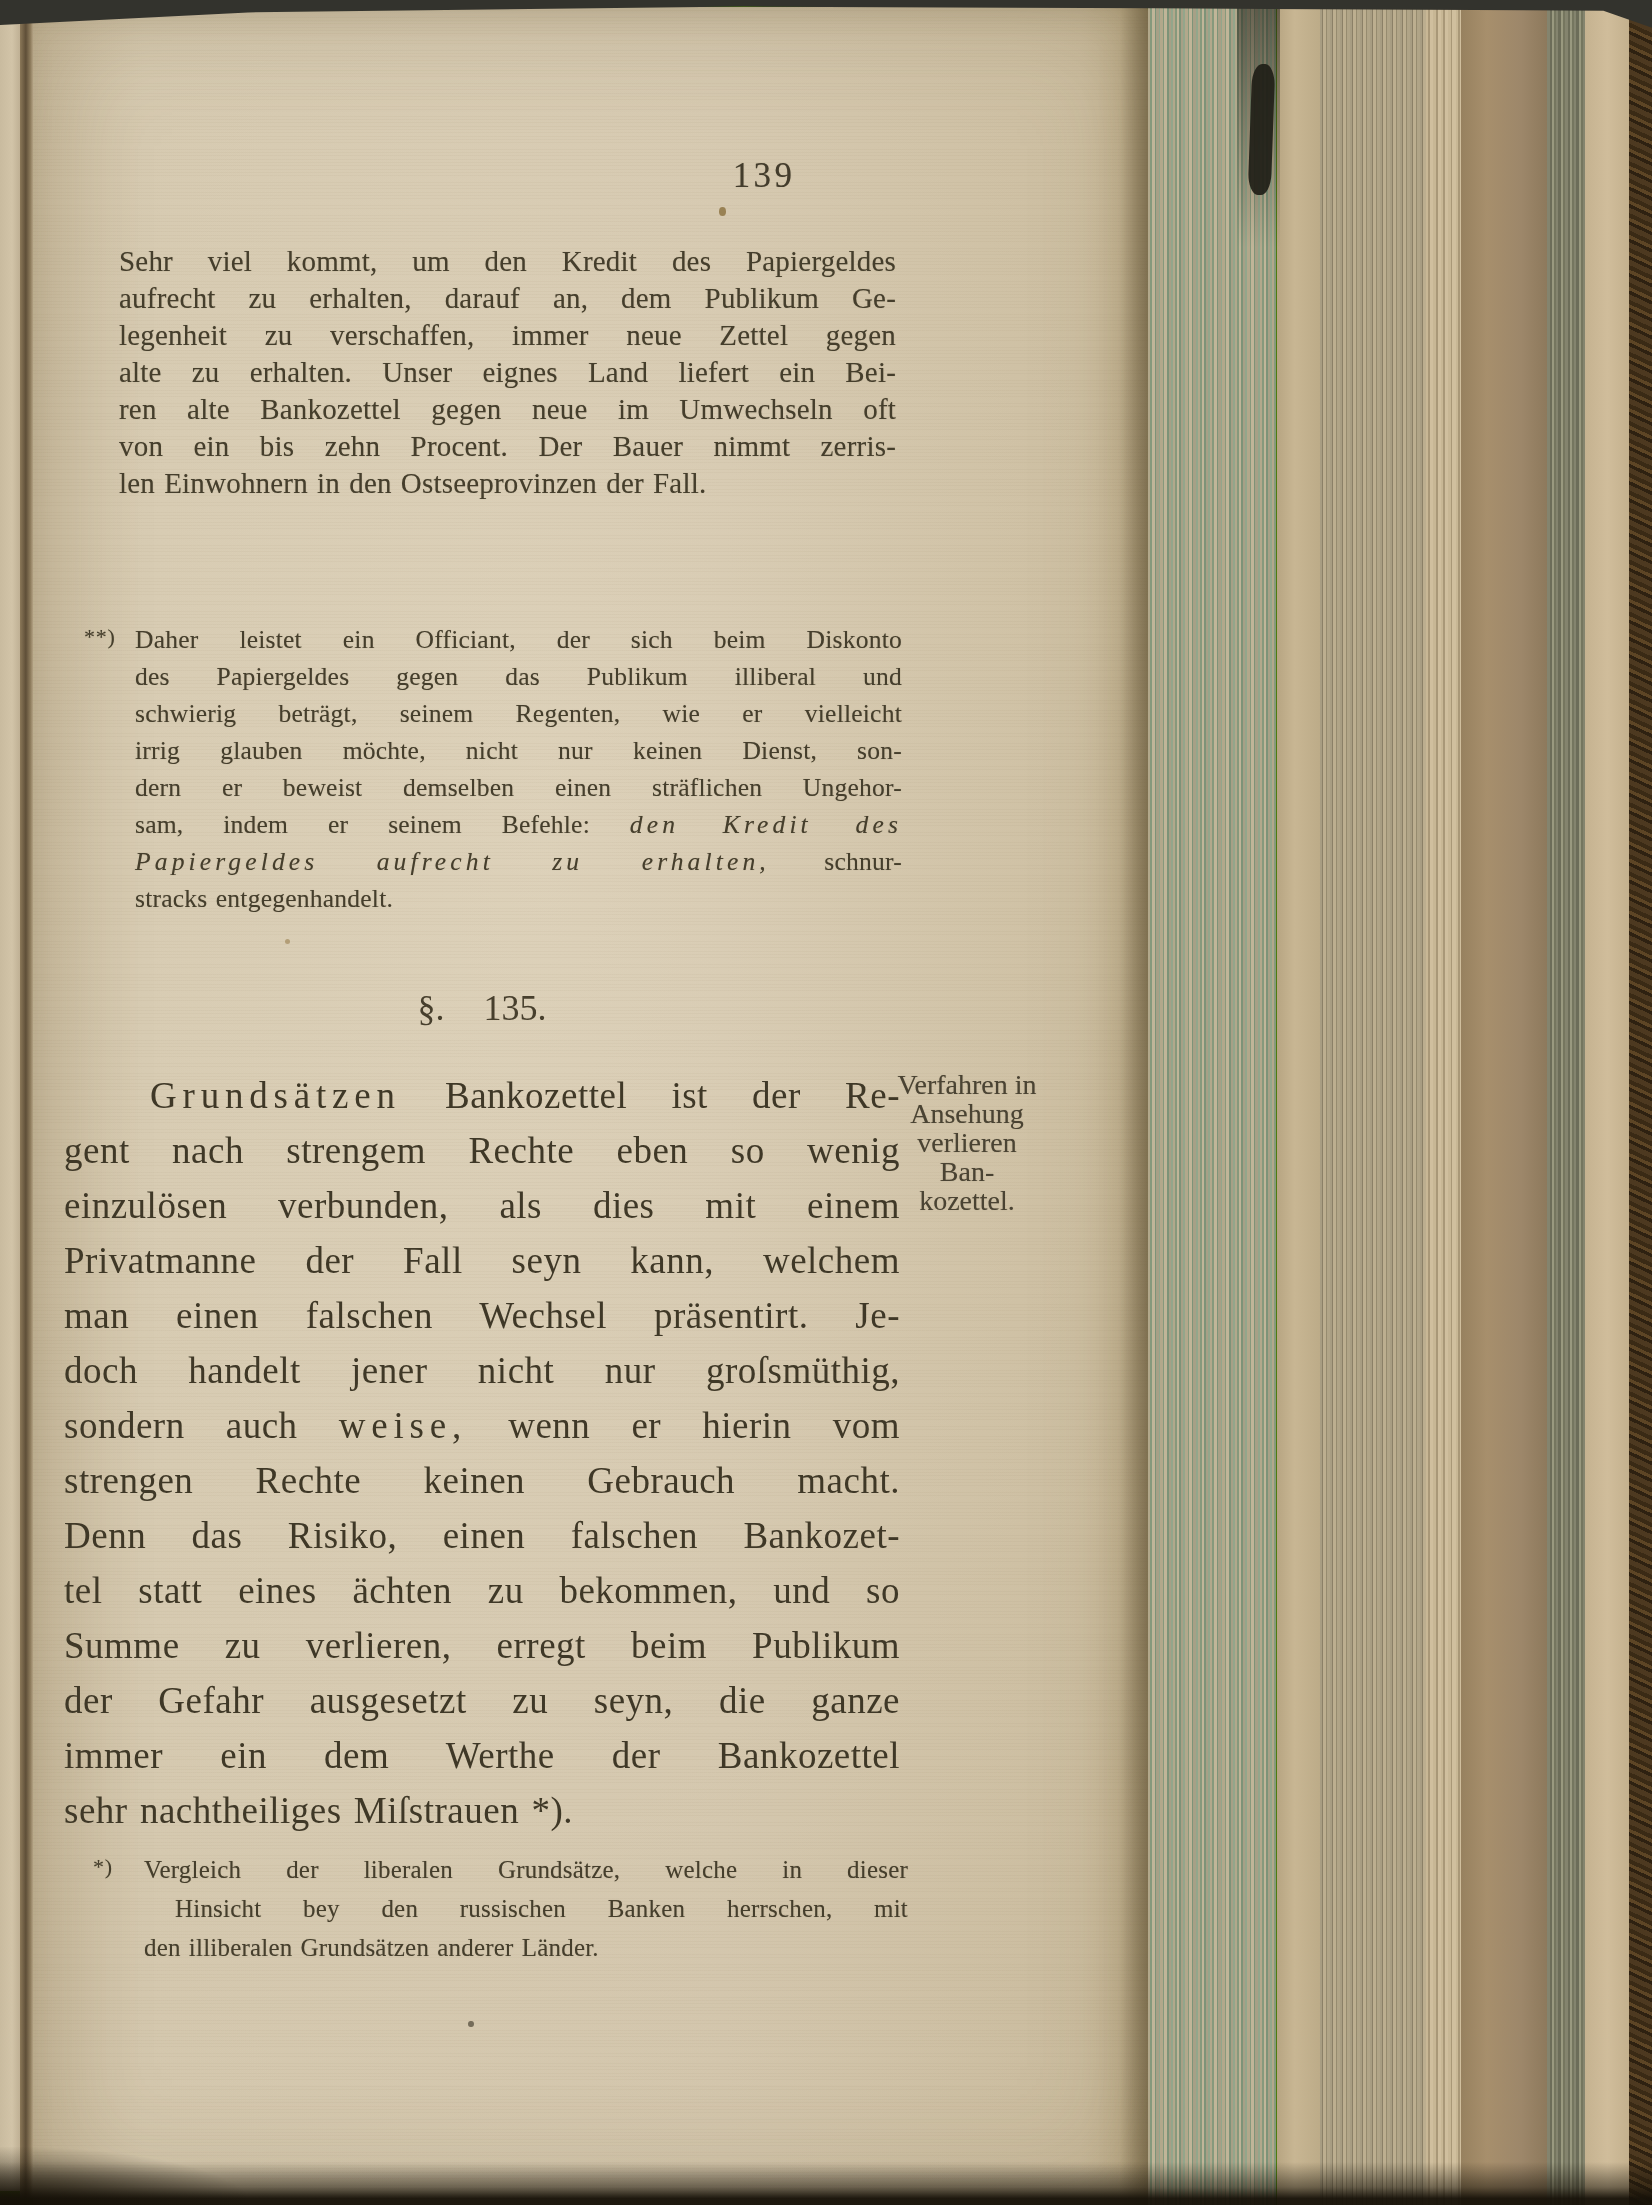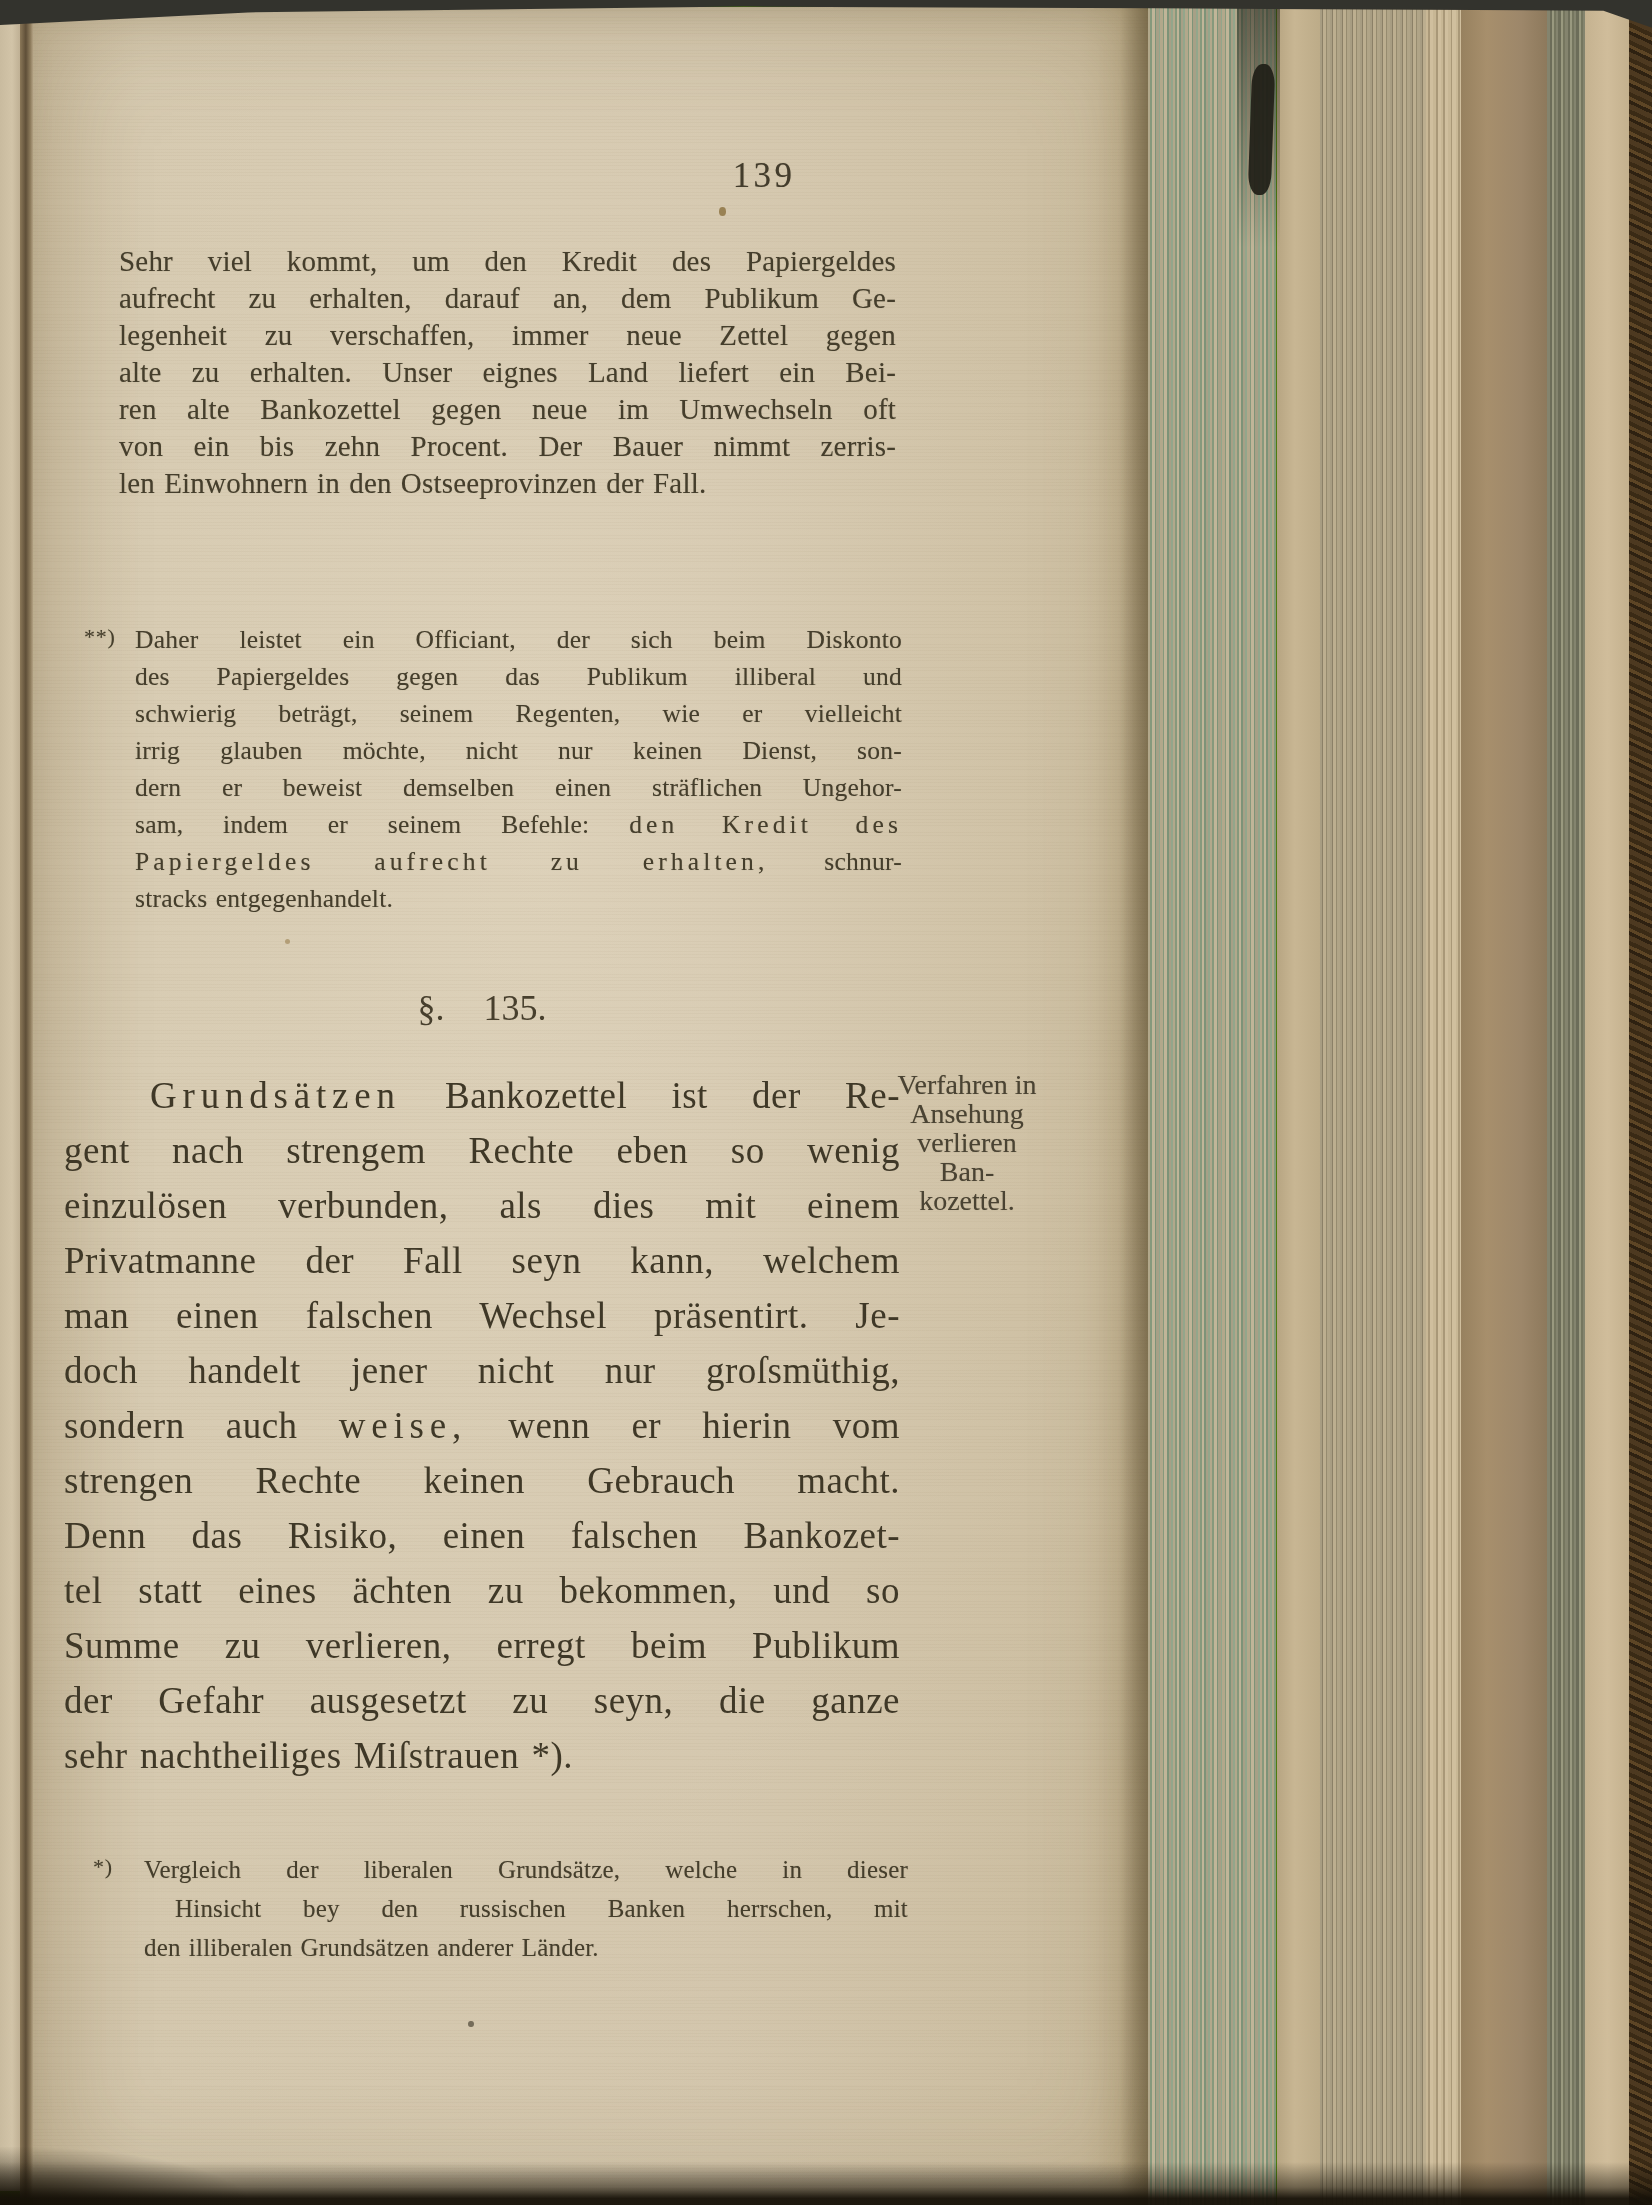--- a/index.html
+++ b/index.html
@@ -59,21 +59,21 @@
   .ink{color:#453e2c;text-shadow:0 0 0.8px rgba(72,62,40,0.35);}
   .line{text-align:justify;text-align-last:justify;text-justify:inter-word;white-space:nowrap;}
   .line.no-j{text-align-last:left;}
   .pagenum{position:absolute;left:661px;top:149px;width:140px;text-align:center;
     font-size:35px;letter-spacing:3.3px;color:#433c2c;}
   .para-top{position:absolute;left:86px;top:236px;width:777px;
     font-size:29px;line-height:37px;word-spacing:1.7px;letter-spacing:0.2px;}
   .fn-top{position:absolute;left:102px;top:614px;width:767px;
     font-size:25.6px;line-height:37px;word-spacing:1.7px;letter-spacing:0.2px;}
   .fn-top .marker,.fn-bottom .marker{position:absolute;left:-51px;top:-2.5px;font-size:22px;letter-spacing:0.8px;}
-  .sp-s{letter-spacing:4.1px;}
+  .sp-s{letter-spacing:4.1px;font-style:italic;}
   .heading{position:absolute;left:31px;top:980px;width:836px;text-align:center;
     font-size:36px;word-spacing:30px;color:#473f2d;}
   .para-main{position:absolute;left:31px;top:1061px;width:836px;
     font-size:37px;line-height:55px;word-spacing:2.5px;letter-spacing:0.5px;color:#3f3827;}
   .para-main .indent{padding-left:86px;}
   .sp-m{letter-spacing:5.8px;}
   .margin-note{position:absolute;left:859px;top:1063px;width:150px;text-align:center;
     font-size:28px;line-height:29px;color:#4a4333;}
   .fn-bottom{position:absolute;left:111px;top:1843px;width:764px;
     font-size:25px;line-height:39px;word-spacing:1.7px;letter-spacing:0.2px;}
@@ -136,20 +136,21 @@
       <div class="line">
         <span>sondern auch</span>
         <span class="sp-m">weise,</span>
         <span>wenn er hierin vom</span>
       </div>
       <div class="line">strengen Rechte keinen Gebrauch macht.</div>
       <div class="line">Denn das Risiko, einen falschen Bankozet-</div>
       <div class="line">tel statt eines ächten zu bekommen, und so</div>
       <div class="line">Summe zu verlieren, erregt beim Publikum</div>
       <div class="line">der Gefahr ausgesetzt zu seyn, die ganze</div>
+      <div class="line">immer ein dem Werthe der Bankozettel</div>
       <div class="line no-j">sehr nachtheiliges Miſstrauen *).</div>
     </div>
 
     <div class="margin-note ink">
       <div>Verfahren in</div>
       <div>Ansehung</div>
       <div>verlieren Ban-</div>
       <div>kozettel.</div>
     </div>
 

